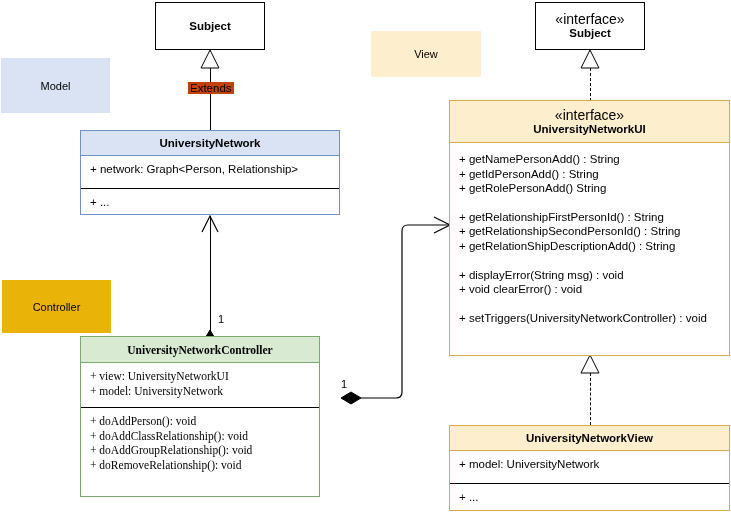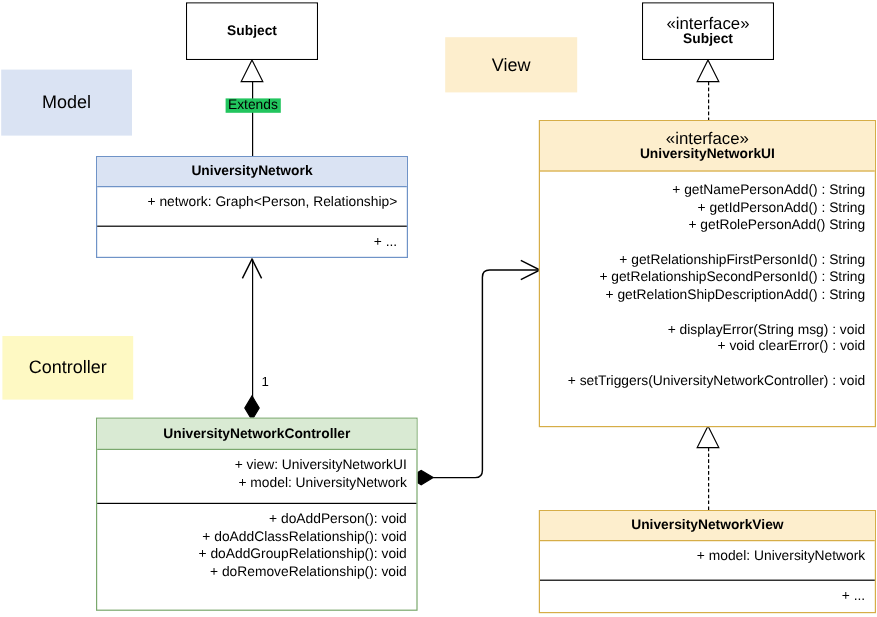--- a/index.html
+++ b/index.html
@@ -37,51 +37,50 @@
     font-weight: normal;
     font-size: 14px;
     line-height: 14px;
   }
   .uml-compartment {
     box-sizing: border-box;
     padding: 6px 8px 6px 9px;
     font-size: 11.5px;
     color: #000000;
     line-height: 14.6px;
-    text-align: right;
   }
   .uml-compartment .row {
     white-space: pre;
   }
   .uml-compartment .spacer {
     height: 14px;
   }
   .div-line {
     border-top: 1px solid #000000;
   }
 
   
   .legend-box {
     position: absolute;
     box-sizing: border-box;
     display: flex;
     align-items: center;
     justify-content: center;
-    font-size: 15px;
+    font-size: 11px;
     color: #000000;
   }
 
   
   .theme-blue  { border-color: #6f93c7; }
   .theme-blue  .uml-header { background: #dae3f3; border-bottom: 1px solid #6f93c7; }
   .theme-blue.legend-box { background: #dae3f3; }
 
   .theme-green { border-color: #7aa86d; }
   .theme-green .uml-header { background: #d9ead3; border-bottom: 1px solid #7aa86d; }
-  .theme-green.legend-box { background: #fef9c3; }
+  .theme-green.legend-box { background: #eab308; }
 
   .theme-yellow { border-color: #d6ad47; }
   .theme-yellow .uml-header { background: #fdeecd; border-bottom: 1px solid #d6ad47; }
   .theme-yellow.legend-box { background: #fdeecd; }
 
   .theme-plain { border-color: #000000; }
   .theme-plain .uml-header { background: #ffffff; }
 
   
   .v-line {
@@ -91,21 +90,21 @@
   }
   .v-dash {
     position: absolute;
     width: 0;
     border-left: 1px dashed #000000;
   }
   .edge-label {
     position: absolute;
     font-size: 11.5px;
     color: #000000;
-    background: #22c55e;
+    background: #c2410c;
     padding: 0 2px;
     white-space: nowrap;
   }
   .mult-label {
     position: absolute;
     font-size: 11px;
     color: #000000;
     white-space: nowrap;
   }
   svg.overlay {
@@ -203,21 +202,21 @@
       <div class="row">+ getRelationshipSecondPersonId() : String</div>
       <div class="row">+ getRelationShipDescriptionAdd() : String</div>
       <div class="spacer"></div>
       <div class="row">+ displayError(String msg) : void</div>
       <div class="row">+ void clearError() : void</div>
       <div class="spacer"></div>
       <div class="row">+ setTriggers(UniversityNetworkController) : void</div>
     </div>
   </div>
 
-  <div class="uml-box theme-green" style="left:80px; top:348px; width:268px; height:161px;">
+  <div class="uml-box theme-green" style="left:80px; top:336px; width:240px; height:161px;font-family:Liberation Serif, serif;">
     <div class="uml-header" style="height:26px; line-height:18px;">
       <span>UniversityNetworkController</span>
     </div>
     <div class="uml-compartment" style="height:44px;">
       <div class="row">+ view: UniversityNetworkUI</div>
       <div class="row">+ model: UniversityNetwork</div>
     </div>
     <div class="uml-compartment div-line" style="height:89px;">
       <div class="row">+ doAddPerson(): void</div>
       <div class="row">+ doAddClassRelationship(): void</div>

